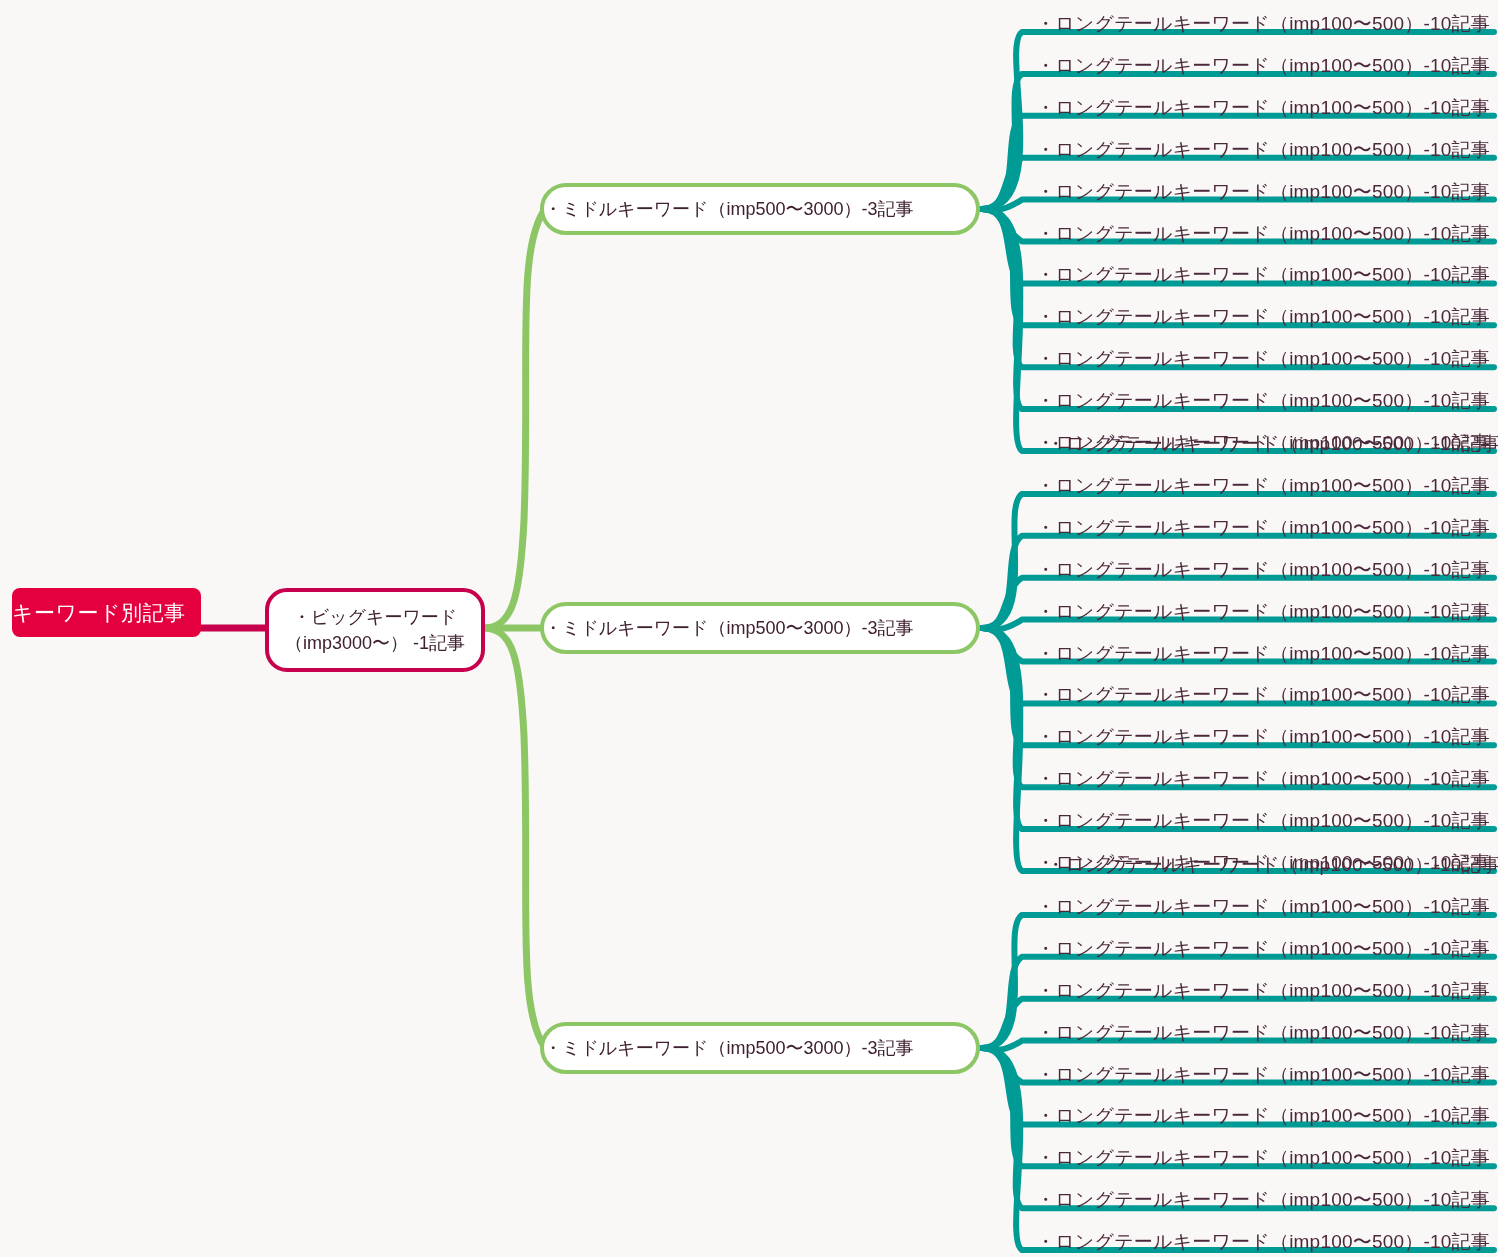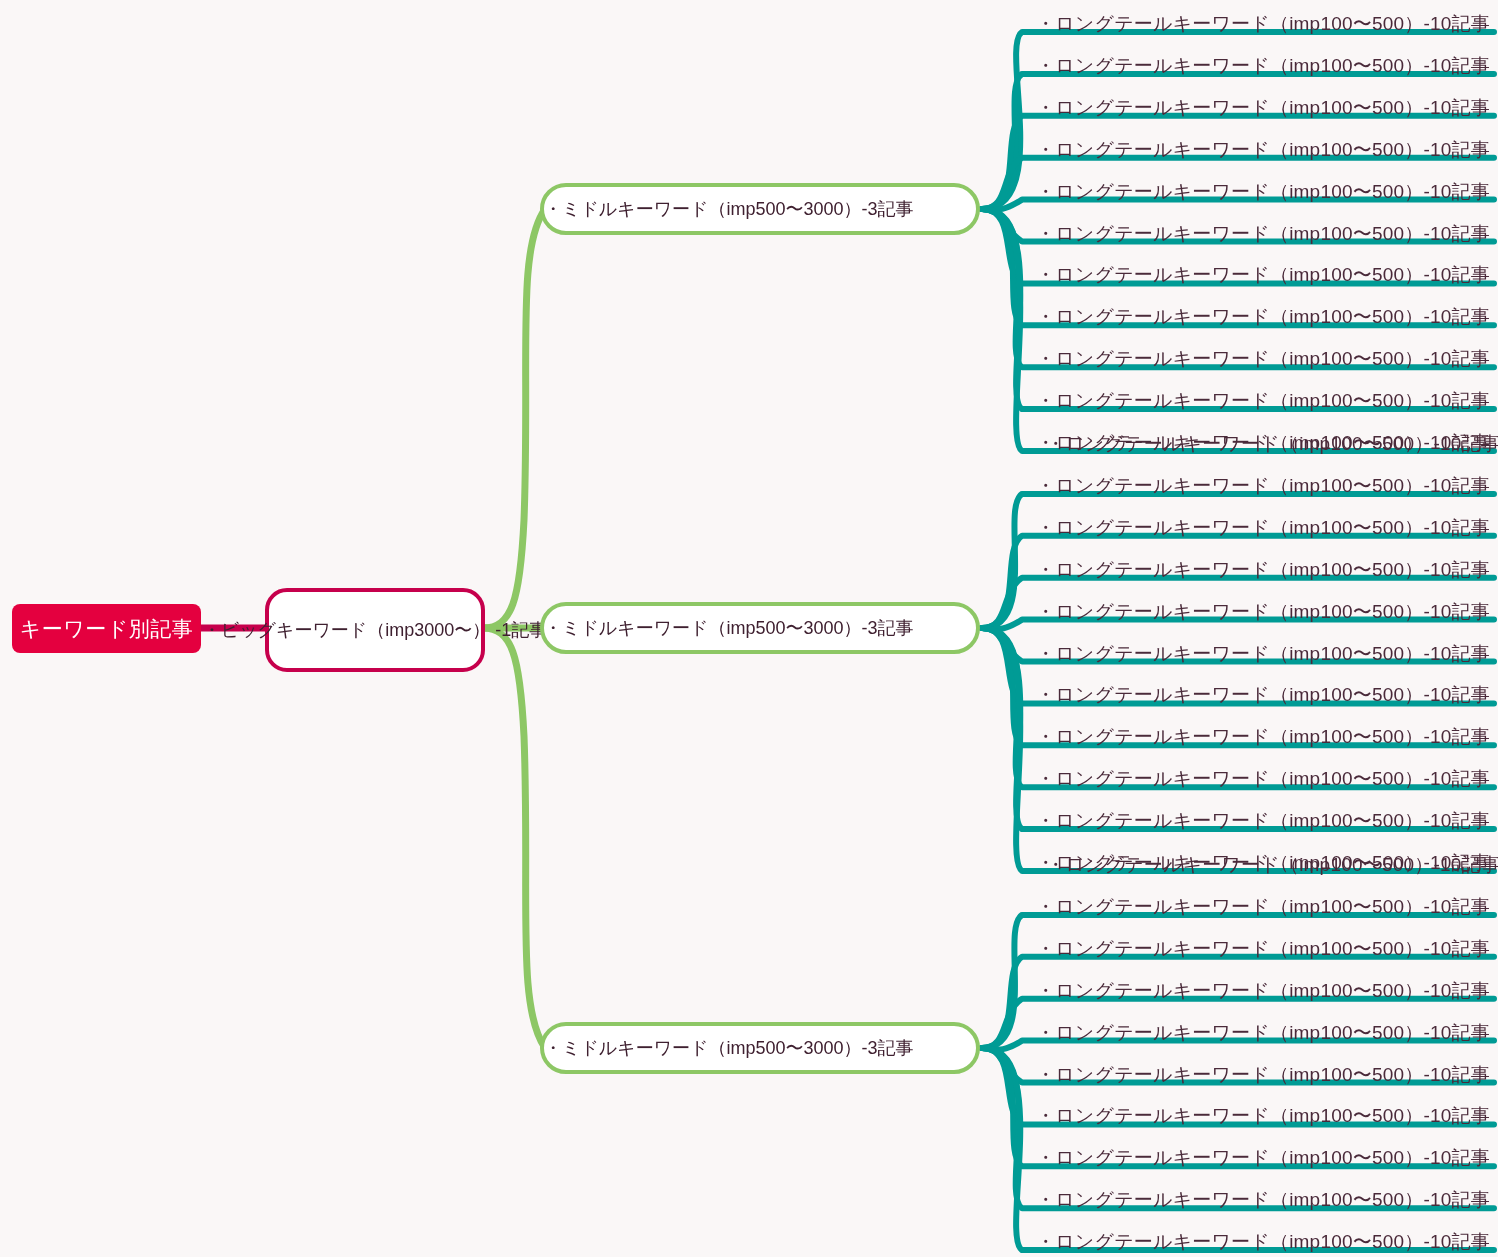--- a/index.html
+++ b/index.html
@@ -24,49 +24,49 @@
     position: absolute;
     top: 0; left: 0;
     width: 1498px;
     height: 1257px;
     pointer-events: none;
   }
   
   .root-node {
     position: absolute;
     left: 12px;
-    top: 604px;
+    top: 588px;
     width: 189px;
     height: 49px;
     background: #e4003f;
     border-radius: 8px;
     display: flex;
     align-items: center;
-    justify-content: center;
+    justify-content: flex-start;
     box-sizing: border-box;
   }
   .root-label {
     color: #ffffff;
     font-size: 21px;
     letter-spacing: 0.5px;
     white-space: nowrap;
   }
   
   .big-node {
     position: absolute;
     left: 265px;
     top: 588px;
     width: 220px;
     height: 84px;
     background: #ffffff;
     border: 4px solid #c6004c;
     border-radius: 22px;
     box-sizing: border-box;
     display: flex;
-    flex-direction: row;
+    flex-direction: column;
     align-items: center;
     justify-content: center;
   }
   .big-line {
     color: #3f2030;
     font-size: 18px;
     line-height: 26px;
     white-space: nowrap;
   }
   .big-line b { font-weight: normal; }

